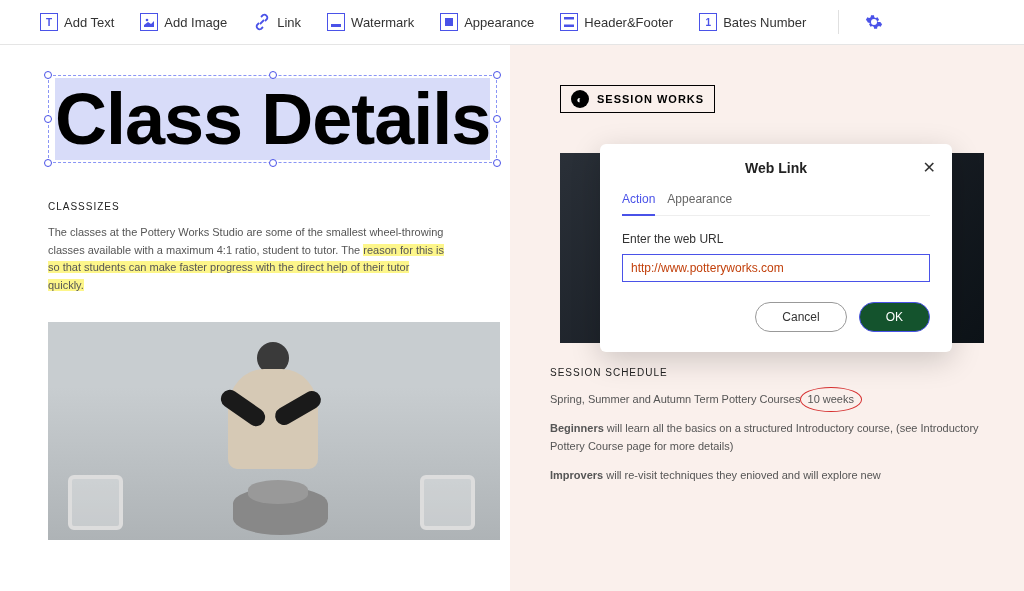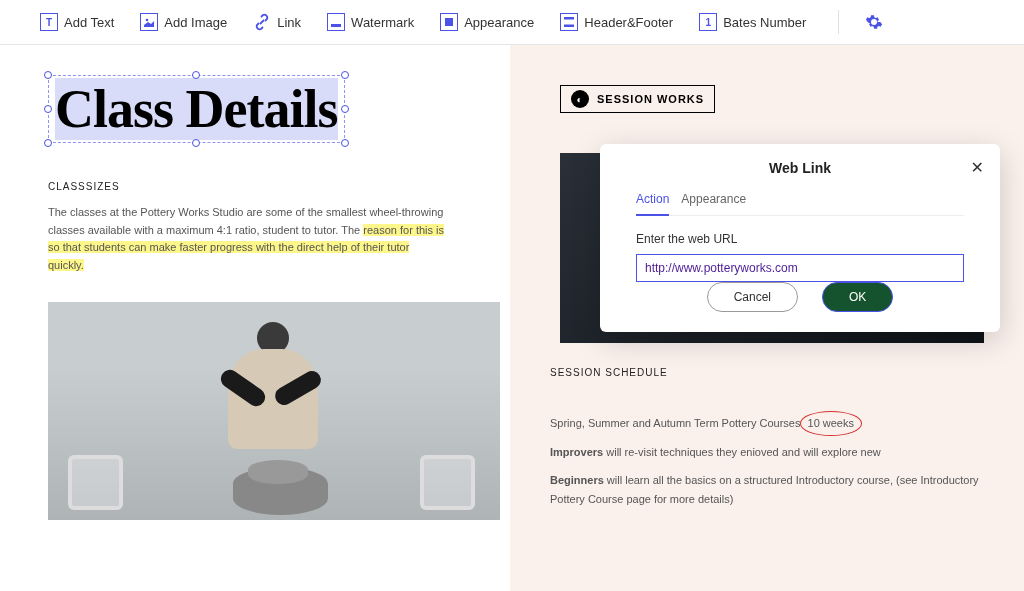--- a/index.html
+++ b/index.html
@@ -13,21 +13,21 @@
 .gear { width: 18px; height: 18px; color: #4a52e8; }
 .sep { width: 1px; height: 24px; background: #e0e0e0; margin-left: 6px; }
 
 
 .doc { position: relative; display: flex; height: calc(100% - 45px); }
 .left { flex: 0 0 510px; padding: 30px 0 0 48px; }
 .right { flex: 1; background: #faf0ec; padding: 20px 30px 0 40px; position: relative; }
 
 
 .selbox { position: relative; display: inline-block; border: 1px dashed #8a95f5; padding: 2px 6px; }
-.selbox h1 { font-size: 54px; font-weight: 700; color: #000; background: #d8dcf9; letter-spacing: -1px; font-family: Liberation Serif, serif; }
+.selbox h1 { font-size: 72px; font-weight: 700; color: #000; background: #d8dcf9; letter-spacing: -1px; }
 .handle { position: absolute; width: 8px; height: 8px; background: #fff; border: 1.5px solid #4a52e8; border-radius: 50%; }
 .h-nw { top: -5px; left: -5px; } .h-n { top: -5px; left: 50%; margin-left: -4px; } .h-ne { top: -5px; right: -5px; }
 .h-w { top: 50%; left: -5px; margin-top: -4px; } .h-e { top: 50%; right: -5px; margin-top: -4px; }
 .h-sw { bottom: -5px; left: -5px; } .h-s { bottom: -5px; left: 50%; margin-left: -4px; } .h-se { bottom: -5px; right: -5px; }
 
 .sect-title { font-size: 10px; font-weight: 400; letter-spacing: 1px; color: #222; margin-top: 38px; margin-bottom: 12px; }
 .body-text { font-size: 11px; color: #555; line-height: 1.6; max-width: 400px; }
 .hl { background: #fdf68a; }
 
 
@@ -42,33 +42,33 @@
 .stool { position: absolute; bottom: 10px; width: 55px; height: 55px; border: 4px solid #ddd; border-radius: 6px; background: rgba(255,255,255,0.3); }
 .stool.s1 { left: 20px; } .stool.s2 { right: 25px; }
 
 
 .brand { display: inline-flex; align-items: center; gap: 8px; border: 1.5px solid #000; padding: 4px 10px; font-size: 11px; font-weight: 700; letter-spacing: 1px; margin-left: 10px; margin-top: 20px;}
 .brand-icon { width: 18px; height: 18px; background: #000; border-radius: 50%; display: inline-flex; align-items: center; justify-content: center; color: #fff; font-size: 10px;}
 
 .darkimg { margin: 40px 10px 0 10px; height: 190px; background: linear-gradient(135deg, #2a3038 0%, #1a1f26 50%, #0d1318 100%); }
 
 .schedule-text { font-size: 11px; color: #555; line-height: 1.7; margin-top: 10px; }
-.circled { position: relative; display: inline-block; padding: 0 4px; margin-top: 24px; }
+.circled { position: relative; display: inline-block; padding: 0 4px; }
 .circled::before { content: ""; position: absolute; border: 1.5px solid #d63030; border-radius: 50%; left: -4px; right: -4px; top: -3px; bottom: -3px; }
 
 
-.modal { position: absolute; top: 144px; left: 600px; width: 400px; background: #fff; border-radius: 6px; box-shadow: 0 8px 30px rgba(0,0,0,0.18); padding: 16px 36px 20px; z-index: 100; }
+.modal { position: absolute; top: 144px; left: 600px; width: 352px; background: #fff; border-radius: 6px; box-shadow: 0 8px 30px rgba(0,0,0,0.18); padding: 16px 22px 20px; z-index: 100; }
 .modal-title { text-align: center; font-size: 14px; font-weight: 600; color: #222; }
 .close { position: absolute; top: 14px; right: 16px; font-size: 16px; color: #333; cursor: pointer; }
 .tabs { display: flex; gap: 12px; margin-top: 16px; border-bottom: 1px solid #eee; }
 .tab { font-size: 12px; padding-bottom: 8px; color: #666; cursor: pointer; }
 .tab.active { color: #4a52e8; border-bottom: 2px solid #4a52e8; margin-bottom: -1px; }
 .field-label { font-size: 12px; color: #333; margin-top: 16px; margin-bottom: 8px; }
-.url-input { width: 100%; border: 1.5px solid #4a52e8; padding: 6px 8px; font-size: 12px; color: #4c1d95; outline: none; }
-.modal-actions { display: flex; justify-content: center; gap: 24px; }
+.url-input { width: 100%; border: 1.5px solid #4a52e8; padding: 6px 8px; font-size: 12px; color: #c2410c; outline: none; }
+.modal-actions { display: flex; justify-content: flex-end; gap: 12px; margin-top: 20px; }
 .btn { padding: 7px 26px; border-radius: 20px; font-size: 12px; cursor: pointer; border: 1px solid #999; background: #fff; color: #333; }
 .btn.primary { background: #14532d; color: #fff; border-color: #4a52e8; }
 </style>
 </head>
 <body>
 
 <div class="toolbar">
   <div class="tb-item">
     <span class="tb-icon">T</span>
     <span>Add Text</span>
@@ -167,24 +167,24 @@
       <span>SESSION WORKS</span>
     </div>
 
     <div class="darkimg"></div>
 
     <div class="sect-title" style="margin-top:24px">SESSION SCHEDULE</div>
     <p class="schedule-text">
       <span>Spring, Summer and Autumn Term Pottery Courses </span><span class="circled">10 weeks</span>
     </p>
     <p class="schedule-text">
+      <b>Beginners</b><span> will learn all the basics on a structured Introductory course, (see Introductory Pottery Course page for more details)</span>
+    </p>
+    <p class="schedule-text">
       <b>Improvers</b><span> will re-visit techniques they enioved and will explore new</span>
-    </p>
-    <p class="schedule-text">
-      <b>Beginners</b><span> will learn all the basics on a structured Introductory course, (see Introductory Pottery Course page for more details)</span>
     </p>
   </div>
 </div>
 
 <div class="modal">
   <div class="modal-title">Web Link</div>
   <span class="close">✕</span>
   <div class="tabs">
     <div class="tab active">Action</div>
     <div class="tab">Appearance</div>

